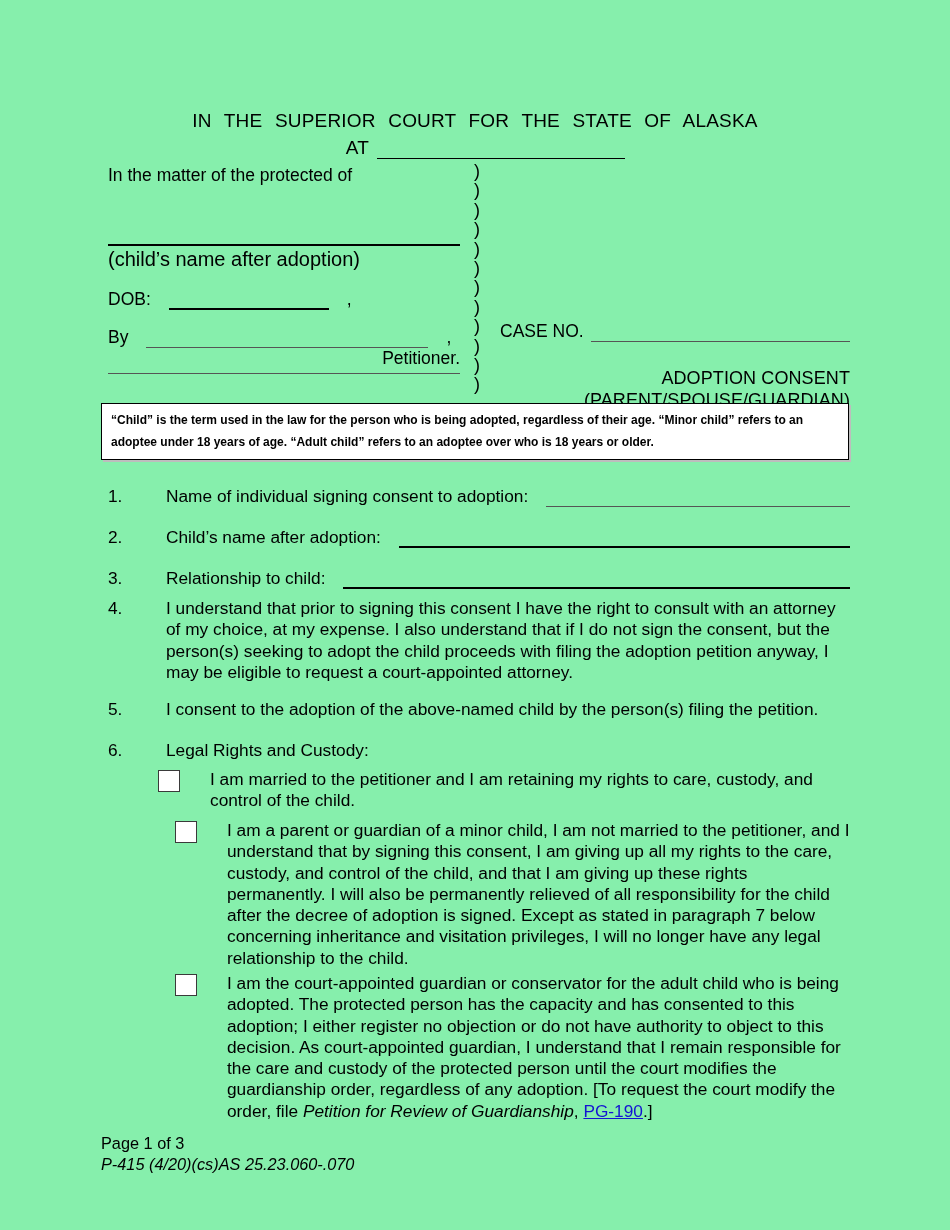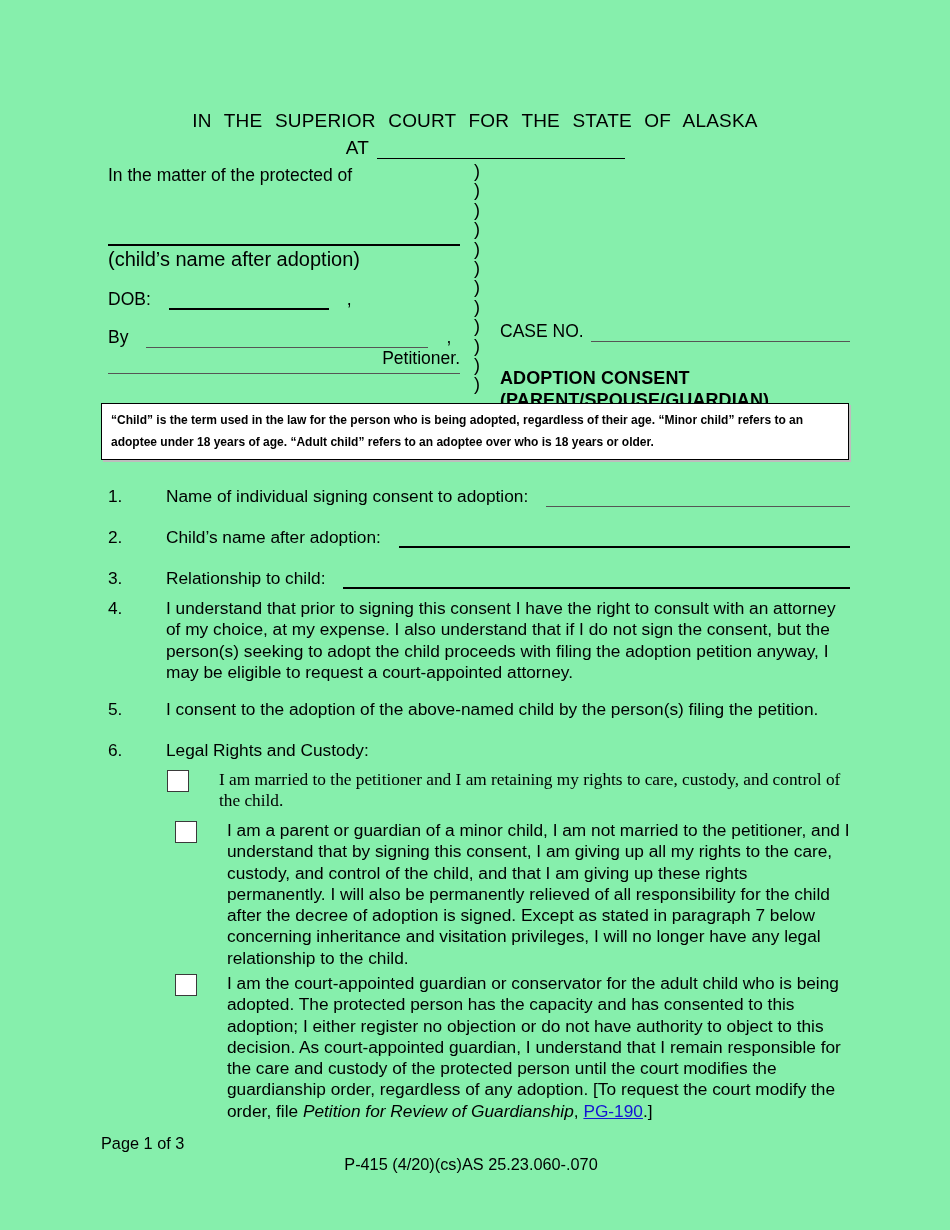--- a/index.html
+++ b/index.html
@@ -101,22 +101,22 @@
     align-items: flex-end;
     gap: 7px;
   }
   .caseno-rule {
     flex: 1;
     border-bottom: 1.4px solid #555;
     height: 18px;
   }
   .cap-doctitle {
     margin-top: 25px;
-    text-align: left;
-    font-weight: bold;
+    text-align: right;
+    font-weight: normal;
     font-size: 18px;
     line-height: 22px;
     letter-spacing: 0.1px;
   }
 
   
   .notice-box {
     position: absolute;
     left: 101px;
     top: 403px;
@@ -190,21 +190,22 @@
   .footer {
     position: absolute;
     left: 101px;
     top: 1133px;
     width: 740px;
     font-size: 16.3px;
     line-height: 21px;
   }
   .footer-row {
     display: flex;
-    justify-content: center;
+    justify-content: flex-start;
+    font-style: italic;
   }
 </style>
 </head>
 <body>
 
 <div class="page">
 
   <div class="court-header">
     <div class="court-line1">IN THE SUPERIOR COURT FOR THE STATE OF ALASKA</div>
     <div class="court-at">
@@ -299,21 +300,21 @@
   <div class="item" style="left:108px; top:699px; width:742px;">
     <div class="item-num">5.</div>
     <div class="item-body">I consent to the adoption of the above-named child by the person(s) filing the petition.</div>
   </div>
 
   <div class="item" style="left:108px; top:740px; width:742px;">
     <div class="item-num">6.</div>
     <div class="item-body">Legal Rights and Custody:</div>
   </div>
 
-  <div class="cb-row" style="left:100px; top:769px; width:742px;font-family:Liberation Serif, serif;">
+  <div class="cb-row" style="left:91px; top:769px; width:742px;">
     <div class="cb-spacer"></div>
     <div class="cb-box"></div>
     <div class="cb-text">I am married to the petitioner and I am retaining my rights to care, custody, and control of the child.</div>
   </div>
 
   <div class="cb-row" style="left:108px; top:820px; width:742px;">
     <div class="cb-spacer"></div>
     <div class="cb-box"></div>
     <div class="cb-text">I am a parent or guardian of a minor child, I am not married to the petitioner, and I understand that by signing this consent, I am giving up all my rights to the care, custody, and control of the child, and that I am giving up these rights permanently.  I will also be permanently relieved of all responsibility for the child after the decree of adoption is signed.  Except as stated in paragraph 7 below concerning inheritance and visitation privileges, I will no longer have any legal relationship to the child.</div>
   </div>

